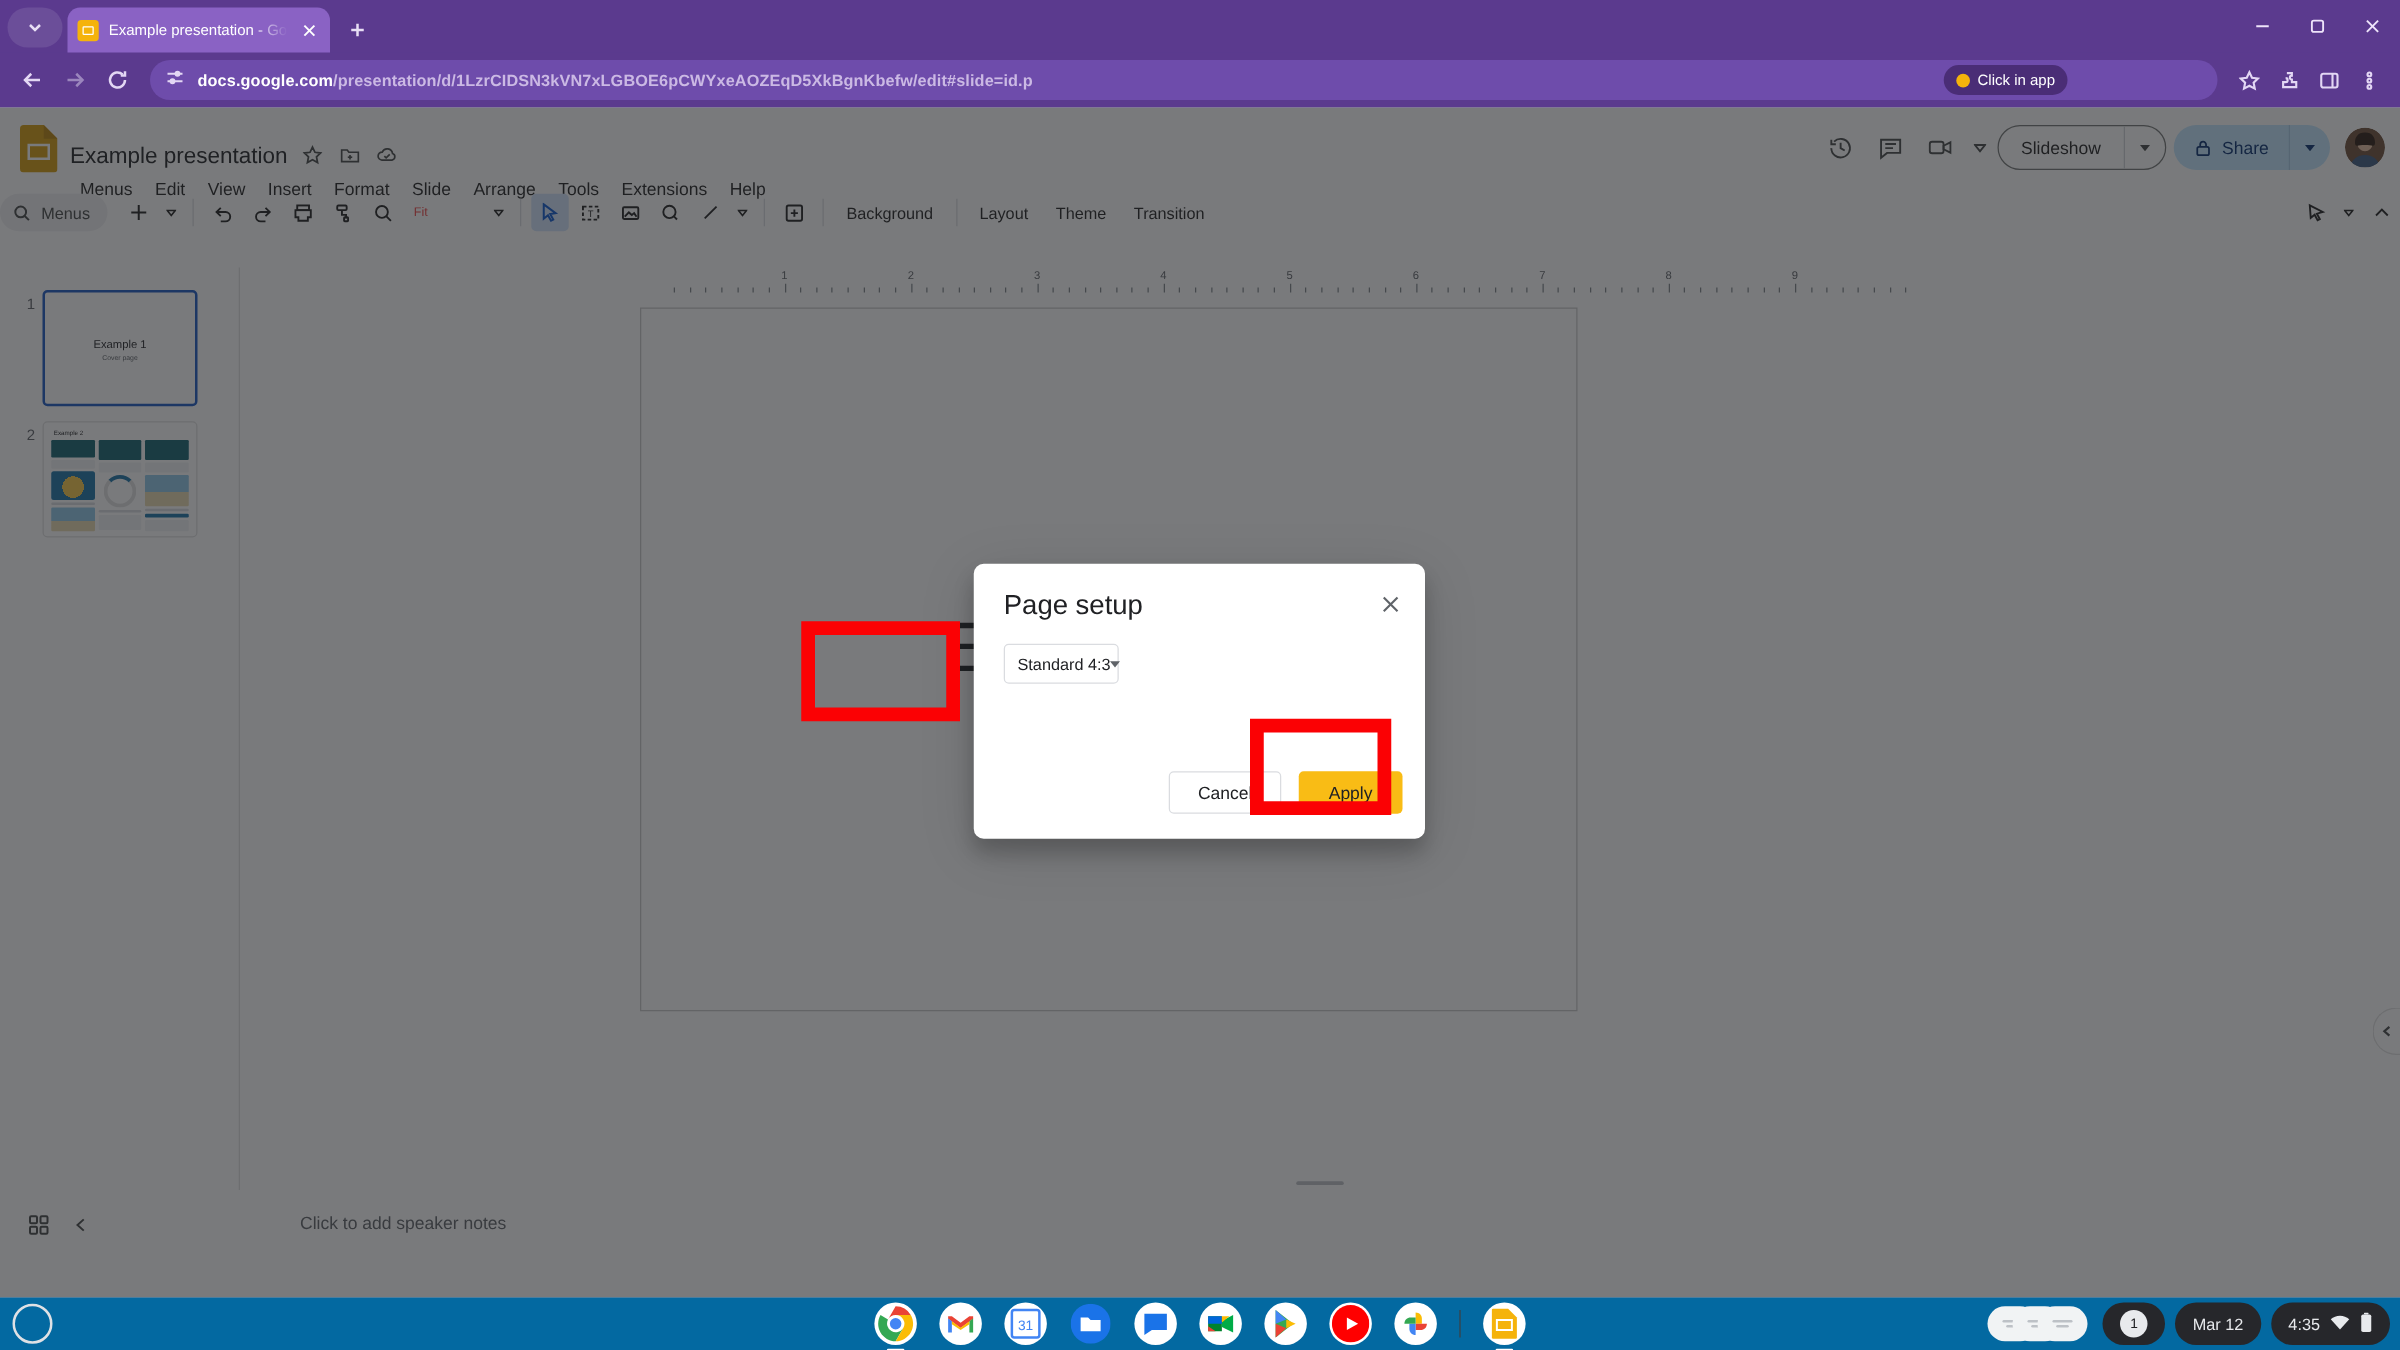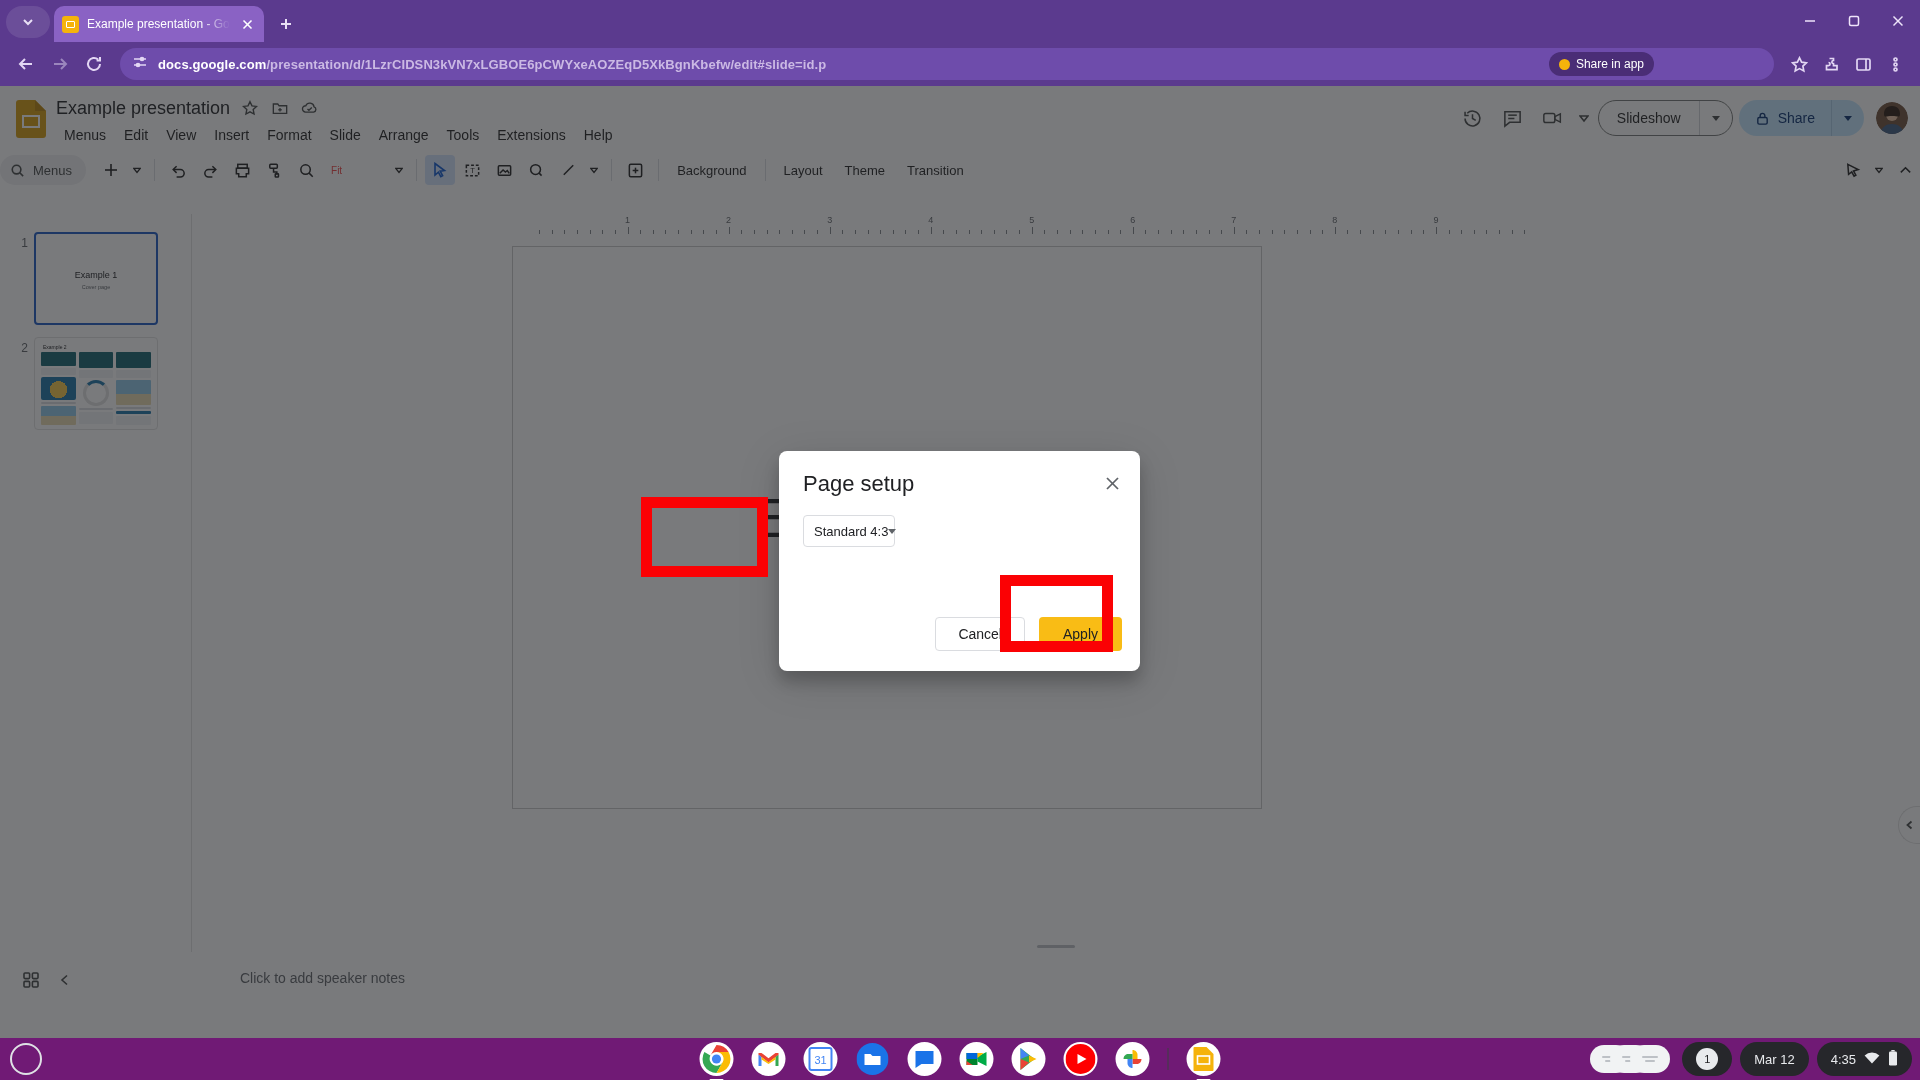--- a/index.html
+++ b/index.html
@@ -85,21 +85,21 @@
   .omni-icon { width: 30px; height: 30px; display:flex; align-items:center; justify-content:center;}
   .omni-icon svg { stroke: #e3d7f4; stroke-width: 1.7; fill: none;}
 
   
   .page { position: absolute; left:0; top: 86px; width: 1920px; height: 952px; background: #fff; }
 
   
   .docs-header { display: flex; align-items: flex-start; padding: 8px 12px 0 16px; height: 64px; }
   .slides-logo { width: 30px; height: 38px; margin-top: 6px; margin-right: 10px; flex:0 0 auto;}
   .doc-titleblock { flex: 1 1 auto; }
-  .doc-titlerow { display: flex; align-items: center; gap: 10px; height: 28px; }
+  .doc-titlerow { display: flex; align-items: center; gap: 10px; height: 28px; margin-top: 16px; }
   .doc-title { font-size: 18px; color: #202124; }
   .hdr-ic { width: 20px; height: 20px; display:flex; align-items:center; justify-content:center;}
   .hdr-ic svg { stroke: #444746; fill: none; stroke-width: 1.5; }
   .menubar { display: flex; gap: 2px; margin-top: 2px; }
   .menu-item { font-size: 14px; color: #1f1f1f; padding: 3px 8px; border-radius: 4px; }
   .hdr-right { display: flex; align-items: center; gap: 6px; margin-top: 6px; }
   .hdr-right .hdr-ic { width: 34px; height: 34px;}
   .hdr-right .hdr-ic svg { stroke: #444746; stroke-width: 1.6;}
   .btn-slideshow {
     height: 36px; border: 1px solid #747775; border-radius: 18px; display:flex; align-items:center;
@@ -215,21 +215,21 @@
   .btn-apply {
     height: 34px; padding: 0 24px; border-radius: 4px; background: #f9bc15;
     display:flex; align-items:center; font-size: 14px; color: #202124; font-weight: 500;
   }
   
   .redbox { position: absolute; border: 11px solid #fb0104; background: transparent; }
   #redbox-select { left: 641px; top: 497px; width: 127px; height: 80px; }
   #redbox-apply  { left: 1000px; top: 575px; width: 113px; height: 77px; }
 
   
-  .shelf { position:absolute; left:0; bottom:0; width: 1920px; height: 42px; background: #701a75; }
+  .shelf { position:absolute; left:0; bottom:0; width: 1920px; height: 42px; background: #0369a1; }
   .launcher { position:absolute; left: 10px; top: 5px; width: 32px; height: 32px; border-radius:50%; border: 2px solid #dfe1e5;}
   .apps { position:absolute; left: 50%; transform: translateX(-50%); top: 4px; display:flex; align-items:center; gap: 18px;}
   .app { width: 34px; height: 34px; border-radius: 50%; position: relative; display:flex; align-items:center; justify-content:center; background:#fff;}
   .app .ind { position:absolute; bottom:-5px; left:50%; transform:translateX(-50%); width:14px; height:2px; background:#fff; border-radius:1px;}
   .app-sep { width:1px; height: 22px; background:#3c4043; }
   .tray { position:absolute; right: 8px; top: 4px; display:flex; align-items:center; gap: 8px;}
   .tray-pill { height: 34px; border-radius: 17px; background:#26272b; display:flex; align-items:center; padding: 0 14px; gap: 8px; color:#e8eaed; font-size: 13px;}
   .tray-stack { position: relative; width: 84px; height: 34px; }
   .tray-stack .card {
     position:absolute; top: 3px; width: 40px; height: 28px; border-radius: 14px; background:#f1f3f4;
@@ -313,21 +313,21 @@
           <svg width="16" height="16" viewBox="0 0 16 16" fill="none" stroke="#e3d7f4" stroke-width="1.5">
             <line x1="2" y1="5" x2="14" y2="5"></line>
               <line x1="2" y1="11" x2="14" y2="11"></line>
             <circle cx="10" cy="5" r="1.6" fill="#e3d7f4"></circle>
               <circle cx="6" cy="11" r="1.6" fill="#e3d7f4"></circle>
           </svg>
         </span>
         <span class="url-text"><span class="url-host">docs.google.com</span><span class="url-rest">/presentation/d/1LzrCIDSN3kVN7xLGBOE6pCWYxeAOZEqD5XkBgnKbefw/edit#slide=id.p</span></span>
         <span class="openinapp">
           <span class="dot"></span>
-          <span>Share in app</span>
+          <span>Click in app</span>
         </span>
       </div>
       <div class="omni-icon">
         <svg width="17" height="17" viewBox="0 0 17 17">
             <polygon points="8.5,1.8 10.6,6.2 15.4,6.8 11.9,10.1 12.8,14.9 8.5,12.6 4.2,14.9 5.1,10.1 1.6,6.8 6.4,6.2"></polygon>
           </svg>
       </div>
       <div class="omni-icon">
         <svg width="17" height="17" viewBox="0 0 17 17">
             <path d="M6.5 2.5h4v2a1.6 1.6 0 1 0 0 3.2v2H14v4H3.5v-4h2a1.6 1.6 0 1 0 0-3.2"></path>

